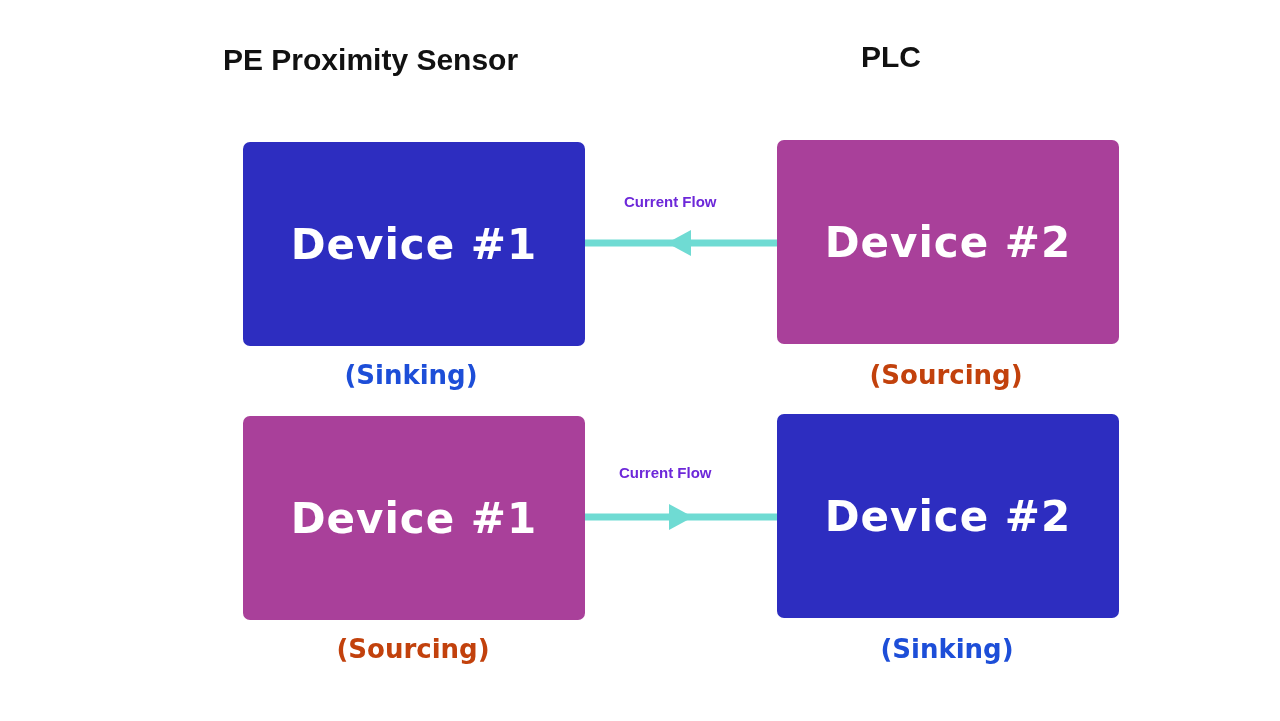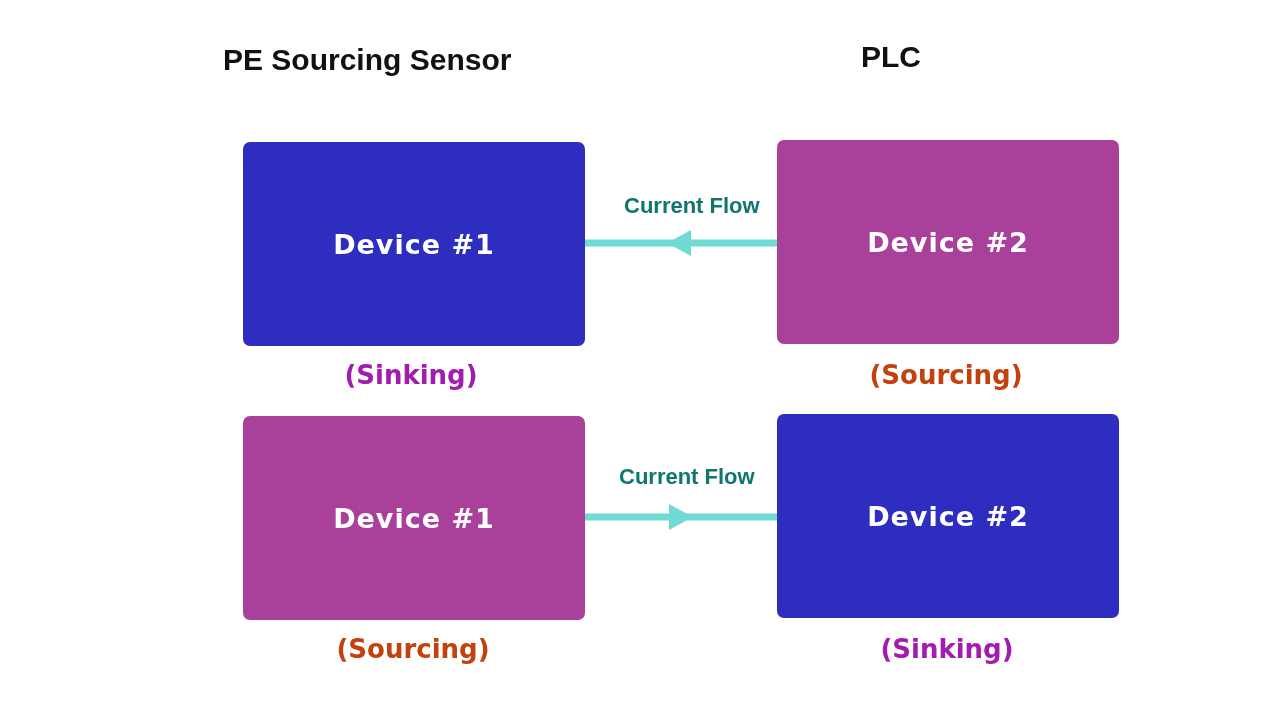--- a/index.html
+++ b/index.html
@@ -31,21 +31,21 @@
       width: 342px;
       height: 204px;
       border-radius: 7px;
       display: flex;
       align-items: center;
       justify-content: center;
     }
     .device-label {
       font-family: "DejaVu Sans", sans-serif;
       font-weight: bold;
-      font-size: 27px;
+      font-size: 42px;
       color: #ffffff;
       letter-spacing: 1px;
       white-space: nowrap;
     }
     .blue { background: #2d2dc0; }
     .purple { background: #a9409a; }
 
     #box-tl { left: 243px; top: 142px; }
     #box-tr { left: 777px; top: 140px; }
     #box-bl { left: 243px; top: 416px; }
@@ -53,49 +53,49 @@
 
     .role-label {
       position: absolute;
       width: 342px;
       text-align: center;
       font-family: "DejaVu Sans", sans-serif;
       font-weight: bold;
       font-size: 26px;
       white-space: nowrap;
     }
-    .role-blue { color: #a21caf; }
+    .role-blue { color: #1d4ed8; }
     .role-purple { color: #c2410c; }
     #role-tl { left: 240px; top: 360px; }
     #role-tr { left: 775px; top: 360px; }
     #role-bl { left: 242px; top: 634px; }
     #role-br { left: 776px; top: 634px; }
 
     .flow-label {
       position: absolute;
       font-family: "Liberation Sans", sans-serif;
       font-weight: bold;
-      font-size: 22px;
-      color: #0f766e;
+      font-size: 15px;
+      color: #6d28d9;
       white-space: nowrap;
     }
     #flow-label-top { left: 624px; top: 193px; }
     #flow-label-bottom { left: 619px; top: 464px; }
 
     .arrow-svg {
       position: absolute;
       overflow: visible;
     }
     #arrow-top { left: 585px; top: 228px; }
     #arrow-bottom { left: 585px; top: 502px; }
   </style>
 </head>
 <body>
 
-<div id="title-left" class="heading">PE Sourcing Sensor</div>
+<div id="title-left" class="heading">PE Proximity Sensor</div>
 <div id="title-right" class="heading">PLC</div>
 
 <div id="box-tl" class="device-box blue">
   <span class="device-label">Device #1</span>
 </div>
 <div id="role-tl" class="role-label role-blue">(Sinking)</div>
 
 <div id="flow-label-top" class="flow-label">Current Flow</div>
 <svg id="arrow-top" class="arrow-svg" width="192" height="30">
   <line x1="0" y1="15" x2="192" y2="15" stroke="#6fdbd3" stroke-width="7"></line>

